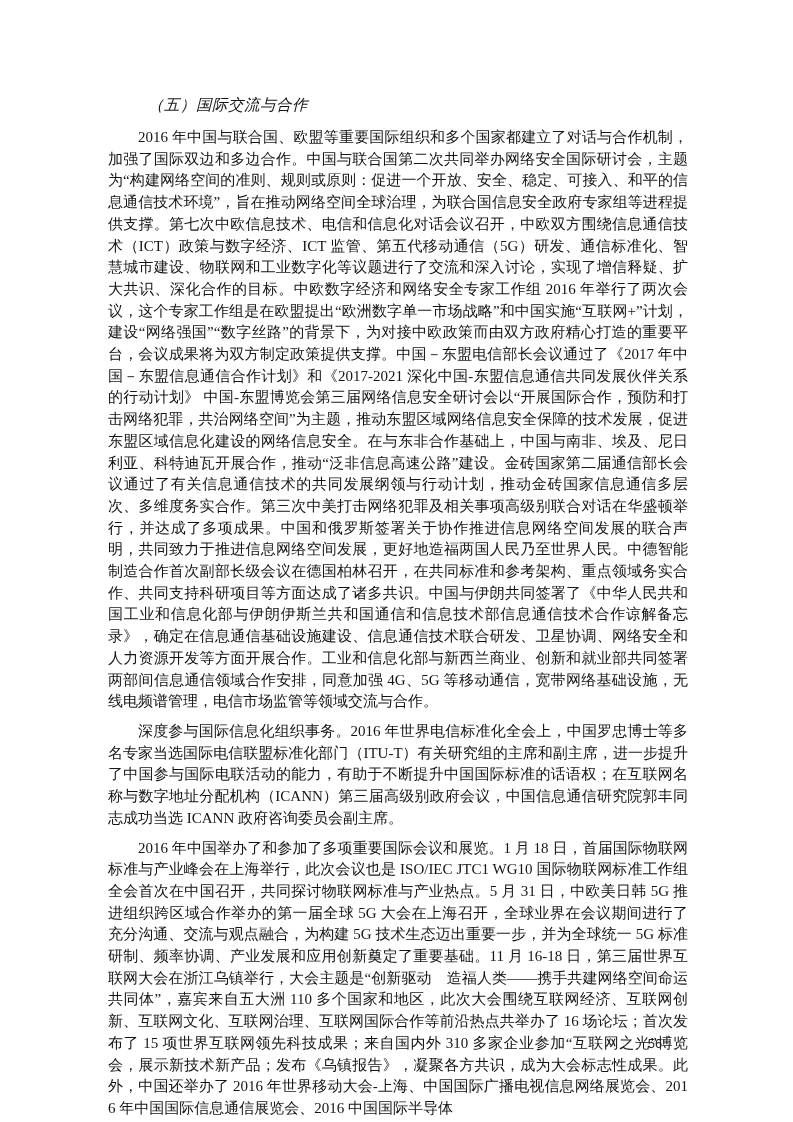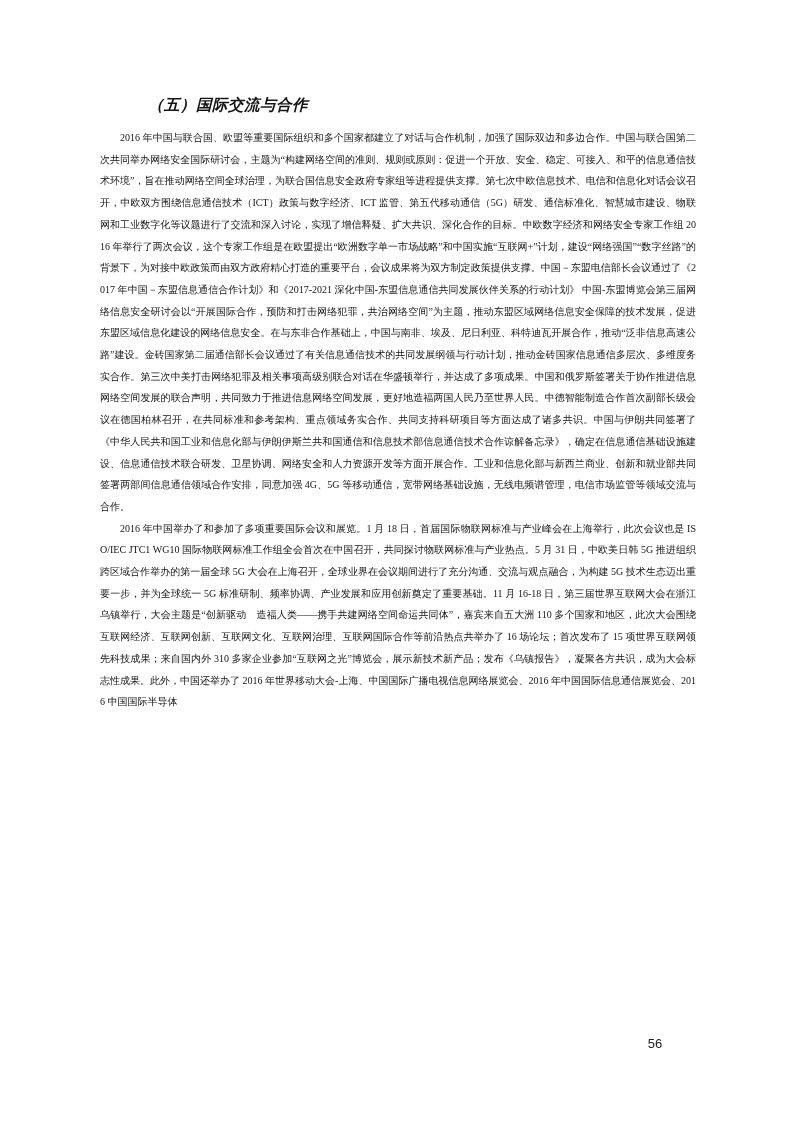--- a/index.html
+++ b/index.html
@@ -23,31 +23,31 @@
   .content {
     position: absolute;
     left: 100px;
     top: 94px;
     width: 596px;
   }
   .heading {
     font-size: 15.5px;
     line-height: 22px;
     font-style: italic;
-    font-weight: bold;
+    font-weight: normal;
     margin: 0 0 11px 0;
     padding-left: 48px;
     letter-spacing: 0.5px;
   }
   .para {
-    font-size: 10px;
+    font-size: 15px;
     line-height: 21.7px;
     text-align: justify;
     text-indent: 2em;
-    margin: 0;
+    margin: 8px;
     letter-spacing: 0;
     word-break: break-all;
   }
   .page-number {
     position: absolute;
     left: 630px;
     top: 1036px;
     width: 50px;
     text-align: center;
     font-size: 13px;
@@ -55,16 +55,17 @@
     font-family: Liberation Sans, sans-serif;
   }
 </style>
 </head>
 <body>
 
 <div class="page">
   <div class="content">
     <h2 class="heading">（五）国际交流与合作</h2>
     <p class="para">2016 年中国与联合国、欧盟等重要国际组织和多个国家都建立了对话与合作机制，加强了国际双边和多边合作。中国与联合国第二次共同举办网络安全国际研讨会，主题为“构建网络空间的准则、规则或原则：促进一个开放、安全、稳定、可接入、和平的信息通信技术环境”，旨在推动网络空间全球治理，为联合国信息安全政府专家组等进程提供支撑。第七次中欧信息技术、电信和信息化对话会议召开，中欧双方围绕信息通信技术（ICT）政策与数字经济、ICT 监管、第五代移动通信（5G）研发、通信标准化、智慧城市建设、物联网和工业数字化等议题进行了交流和深入讨论，实现了增信释疑、扩大共识、深化合作的目标。中欧数字经济和网络安全专家工作组 2016 年举行了两次会议，这个专家工作组是在欧盟提出“欧洲数字单一市场战略”和中国实施“互联网+”计划，建设“网络强国”“数字丝路”的背景下，为对接中欧政策而由双方政府精心打造的重要平台，会议成果将为双方制定政策提供支撑。中国－东盟电信部长会议通过了《2017 年中国－东盟信息通信合作计划》和《2017-2021 深化中国-东盟信息通信共同发展伙伴关系的行动计划》 中国-东盟博览会第三届网络信息安全研讨会以“开展国际合作，预防和打击网络犯罪，共治网络空间”为主题，推动东盟区域网络信息安全保障的技术发展，促进东盟区域信息化建设的网络信息安全。在与东非合作基础上，中国与南非、埃及、尼日利亚、科特迪瓦开展合作，推动“泛非信息高速公路”建设。金砖国家第二届通信部长会议通过了有关信息通信技术的共同发展纲领与行动计划，推动金砖国家信息通信多层次、多维度务实合作。第三次中美打击网络犯罪及相关事项高级别联合对话在华盛顿举行，并达成了多项成果。中国和俄罗斯签署关于协作推进信息网络空间发展的联合声明，共同致力于推进信息网络空间发展，更好地造福两国人民乃至世界人民。中德智能制造合作首次副部长级会议在德国柏林召开，在共同标准和参考架构、重点领域务实合作、共同支持科研项目等方面达成了诸多共识。中国与伊朗共同签署了《中华人民共和国工业和信息化部与伊朗伊斯兰共和国通信和信息技术部信息通信技术合作谅解备忘录》，确定在信息通信基础设施建设、信息通信技术联合研发、卫星协调、网络安全和人力资源开发等方面开展合作。工业和信息化部与新西兰商业、创新和就业部共同签署两部间信息通信领域合作安排，同意加强 4G、5G 等移动通信，宽带网络基础设施，无线电频谱管理，电信市场监管等领域交流与合作。</p>
+    <p class="para">深度参与国际信息化组织事务。2016 年世界电信标准化全会上，中国罗忠博士等多名专家当选国际电信联盟标准化部门（ITU-T）有关研究组的主席和副主席，进一步提升了中国参与国际电联活动的能力，有助于不断提升中国国际标准的话语权；在互联网名称与数字地址分配机构（ICANN）第三届高级别政府会议，中国信息通信研究院郭丰同志成功当选 ICANN 政府咨询委员会副主席。</p>
     <p class="para">2016 年中国举办了和参加了多项重要国际会议和展览。1 月 18 日，首届国际物联网标准与产业峰会在上海举行，此次会议也是 ISO/IEC JTC1 WG10 国际物联网标准工作组全会首次在中国召开，共同探讨物联网标准与产业热点。5 月 31 日，中欧美日韩 5G 推进组织跨区域合作举办的第一届全球 5G 大会在上海召开，全球业界在会议期间进行了充分沟通、交流与观点融合，为构建 5G 技术生态迈出重要一步，并为全球统一 5G 标准研制、频率协调、产业发展和应用创新奠定了重要基础。11 月 16-18 日，第三届世界互联网大会在浙江乌镇举行，大会主题是“创新驱动　造福人类——携手共建网络空间命运共同体”，嘉宾来自五大洲 110 多个国家和地区，此次大会围绕互联网经济、互联网创新、互联网文化、互联网治理、互联网国际合作等前沿热点共举办了 16 场论坛；首次发布了 15 项世界互联网领先科技成果；来自国内外 310 多家企业参加“互联网之光”博览会，展示新技术新产品；发布《乌镇报告》，凝聚各方共识，成为大会标志性成果。此外，中国还举办了 2016 年世界移动大会-上海、中国国际广播电视信息网络展览会、2016 年中国国际信息通信展览会、2016 中国国际半导体</p>
   </div>
   <div class="page-number">56</div>
 </div>
 
 </body></html>

